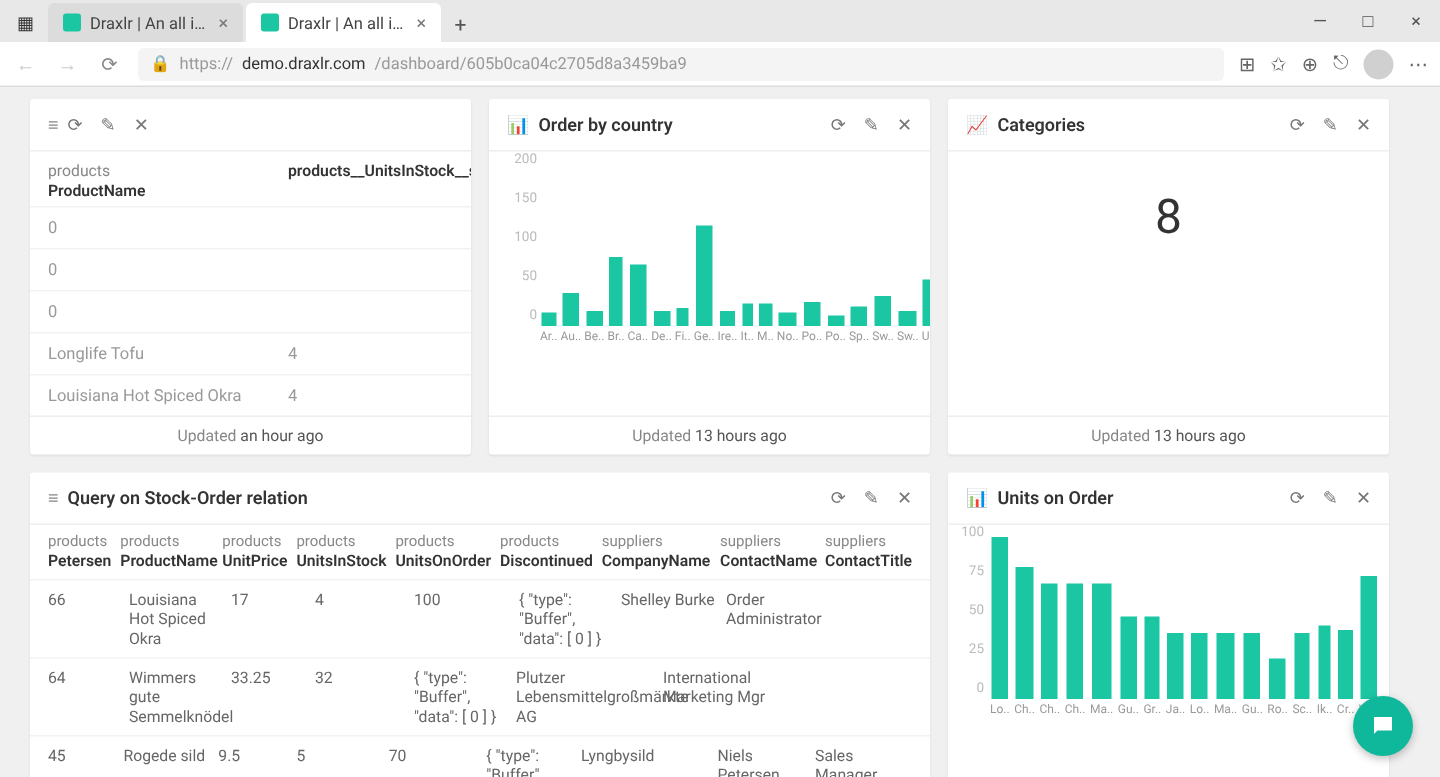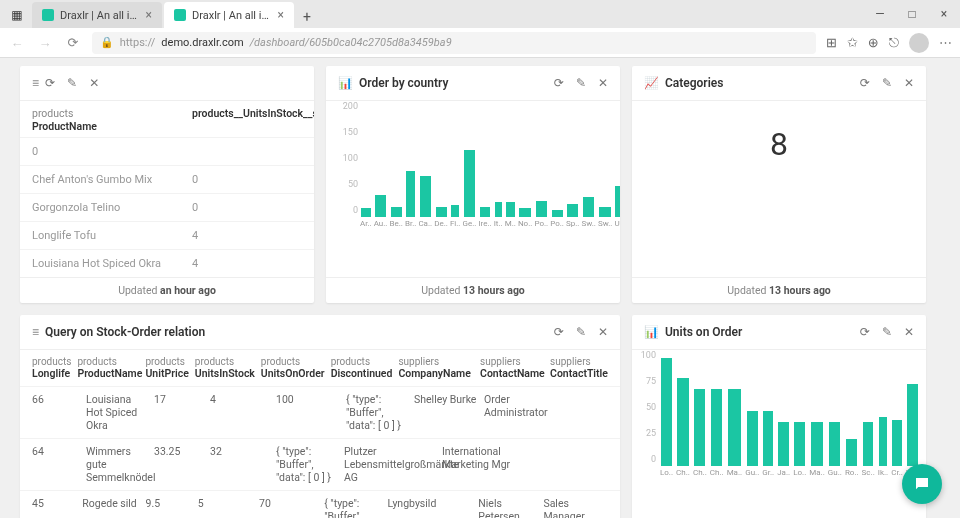--- a/index.html
+++ b/index.html
@@ -16,37 +16,37 @@
 .tab-close { font-size: 12px; color: #777; }
 .newtab { width: 22px; height: 22px; display: flex; align-items: center; justify-content: center; font-size: 14px; color: #555; }
 
 
 .addressrow { height: 30px; background: #fff; border-bottom: 1px solid #ddd; display: flex; align-items: center; padding: 0 8px; gap: 10px; }
 .nav-btn { width: 18px; display: inline-flex; justify-content: center; color: #888; font-size: 13px; }
 .nav-btn.disabled { color: #ccc; }
 .addressbar { flex: 1; display: flex; align-items: center; gap: 6px; font-size: 11px; color: #555; height: 22px; padding: 0 8px; border-radius: 4px; background:#f4f4f4; }
 .lock { color: #777; font-size: 11px; }
 .url-host { color: #333; }
-.url-path { color: #999; font-style: italic; }
+.url-path { color: #999; }
 .right-icons { display: flex; gap: 10px; align-items:center; color:#666; }
 .right-icons span { font-size:13px; }
 .avatar-sm{ width:20px;height:20px;border-radius:50%;background:#d0d0d0;display:inline-block;}
 
 
 .dash { padding: 8px 20px 0 20px; height: calc(518px - 58px); overflow-y:auto; position:relative; background:#f0f0f0;}
 .row { display: flex; gap: 12px; margin-bottom: 12px; }
 .card { background: #fff; border-radius: 2px; box-shadow: 0 1px 2px rgba(0,0,0,.08); display: flex; flex-direction: column; }
 .card-hd { display: flex; align-items:center; padding: 10px 12px; border-bottom: 1px solid #eee; }
 .card-icon { color:#888; font-size:12px; margin-right:6px; }
 .card-title { font-weight: 600; color:#333; font-size:12px; flex:1; }
 .card-actions { display:flex; gap:12px; color:#777; font-size:12px; }
 .card-actions span{cursor:pointer;}
 .card-body { flex:1; overflow:auto; position:relative; }
 .card-ft { text-align:center; padding:6px 0; font-size:10.5px; color:#888; border-top:1px solid #eee;}
-.card-ft b{ color:#555; font-weight:700;}
+.card-ft b{ color:#555; font-weight:400;}
 
 
 .lowinv-hdr { display:flex; padding: 6px 12px 4px; font-size:10.5px; color:#888;}
 .lowinv-col1{flex:1;}
 .lowinv-col2{width:110px;}
 .lowinv-hdr .lbl{display:block;}
 .lowinv-hdr .main{color:#333; font-weight:600;}
 .lowinv-row{display:flex; padding:7px 12px; border-top:1px solid #f2f2f2; color:#999; font-size:11px;}
 .lowinv-row .c1{flex:1;} .lowinv-row .c2{width:110px;}
 
@@ -139,25 +139,23 @@
       <div class="card-body">
         <div class="lowinv-hdr">
           <div class="lowinv-col1"><span class="lbl">products</span><span class="main">ProductName</span></div>
           <div class="lowinv-col2"><span class="main">products__UnitsInStock__sum</span></div>
         </div>
         <div id="lowinv-rows">
             <div class="lowinv-row">
               <span class="c2">0</span>
             </div>
             <div class="lowinv-row">
-              <span class="c1">Chef Anton's Gumbo Mix</span>
               <span class="c2">0</span>
             </div>
             <div class="lowinv-row">
-              <span class="c1">Gorgonzola Telino</span>
               <span class="c2">0</span>
             </div>
             <div class="lowinv-row">
               <span class="c1">Longlife Tofu</span>
               <span class="c2">4</span>
             </div>
             <div class="lowinv-row">
               <span class="c1">Louisiana Hot Spiced Okra</span>
               <span class="c2">4</span>
             </div>
@@ -306,21 +304,21 @@
         <span class="card-icon">≡</span>
         <span class="card-title">Query on Stock-Order relation</span>
         <div class="card-actions">
           <span>⟳</span>
           <span>✎</span>
           <span>✕</span>
         </div>
       </div>
       <div class="card-body wtable">
         <div class="hdr" id="so-hdr">
-            <div class="wc0"><span class="top">products</span><span class="btm">Longlife</span></div>
+            <div class="wc0"><span class="top">products</span><span class="btm">Petersen</span></div>
             <div class="wc1"><span class="top">products</span><span class="btm">ProductName</span></div>
             <div class="wc2"><span class="top">products</span><span class="btm">UnitPrice</span></div>
             <div class="wc3"><span class="top">products</span><span class="btm">UnitsInStock</span></div>
             <div class="wc4"><span class="top">products</span><span class="btm">UnitsOnOrder</span></div>
             <div class="wc5"><span class="top">products</span><span class="btm">Discontinued</span></div>
             <div class="wc6"><span class="top">suppliers</span><span class="btm">CompanyName</span></div>
             <div class="wc7"><span class="top">suppliers</span><span class="btm">ContactName</span></div>
             <div class="wc8"><span class="top">suppliers</span><span class="btm">ContactTitle</span></div>
           </div>
         <div id="so-rows">

